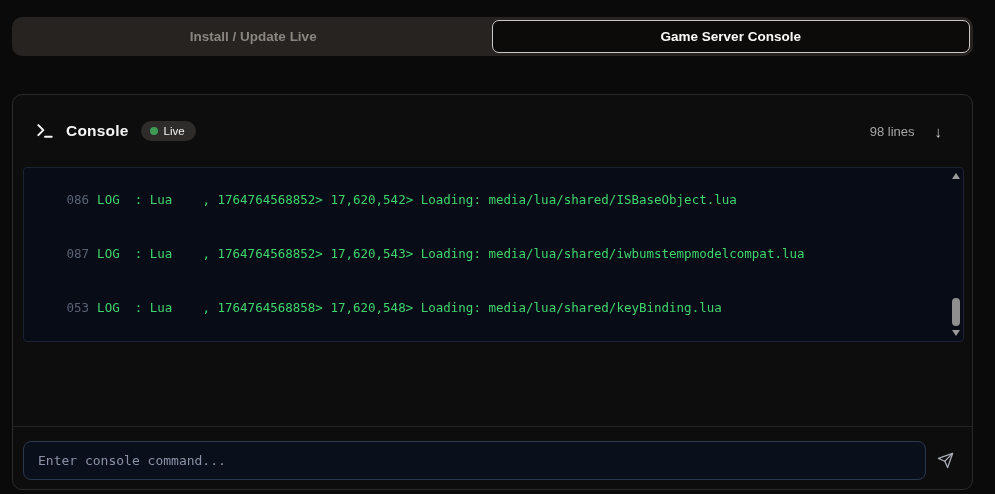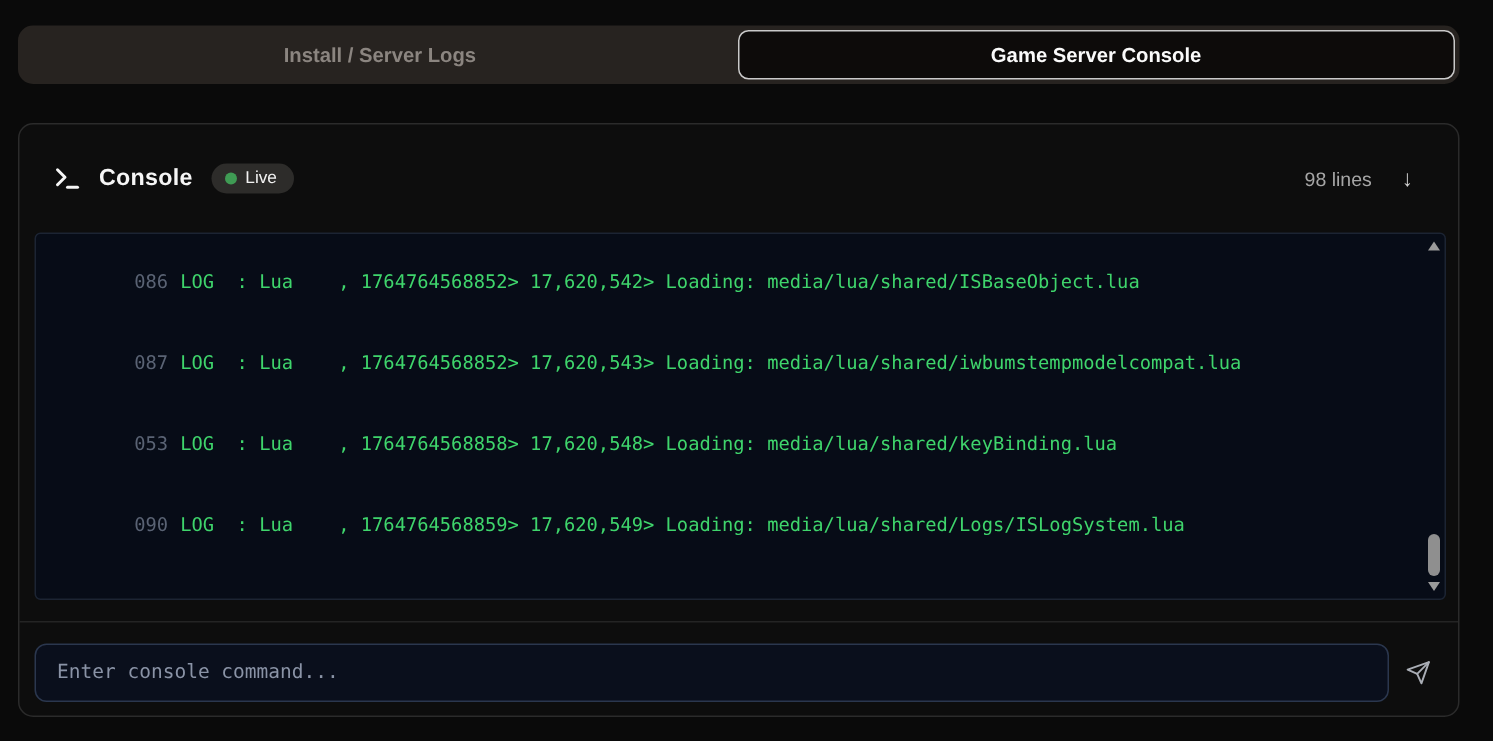--- a/index.html
+++ b/index.html
@@ -7,39 +7,39 @@
               font-family:"Liberation Sans", sans-serif; }
 
   
   .tabbar { position:absolute; left:12px; top:17px; width:961px; height:39px;
             background:#272320; border-radius:10px; display:flex; padding:3px; }
   .tab { flex:1; display:flex; align-items:center; justify-content:center;
          font-size:13.5px; font-weight:600; color:#8b8580; border-radius:7px; cursor:pointer; }
   .tab.active { background:#0d0b0a; border:1px solid #c9c9c9; color:#fafafa; font-weight:700; }
 
   
-  .card { position:absolute; left:12px; top:82px; width:961px; height:396px;
+  .card { position:absolute; left:12px; top:94px; width:961px; height:396px;
           background:#0d0d0d; border:1px solid #2b2b2b; border-radius:10px; }
   .card-header { display:flex; align-items:center; height:72px; padding:0 30px 0 22px; }
   .term-icon { width:20px; height:20px; margin-right:11px; flex:none; }
   .title { font-size:15.5px; font-weight:700; color:#f5f5f5; letter-spacing:.2px; }
   .live-badge { display:flex; align-items:center; gap:6px; margin-left:12px;
                 background:#2d2c2a; border-radius:12px; padding:4px 11px 4px 9px; }
   .live-dot { width:8px; height:8px; border-radius:50%; background:#3f9b54; }
   .live-label { font-size:11.5px; font-weight:400; color:#f2f2f2; }
   .spacer { flex:1; }
   .lines-count { font-size:13px; color:#a6a6a6; }
   .scroll-bottom { margin-left:20px; color:#cfcfcf; font-size:15px; background:none;
                    border:none; cursor:pointer; line-height:1; }
 
   
-  .log { position:absolute; left:10px; top:72px; width:941px; height:245px;
+  .log { position:absolute; left:10px; top:72px; width:941px; height:175px;
          background:#070c17; border:1px solid #1c2433; border-radius:4px;
          font-family:"DejaVu Sans Mono", monospace; font-size:12.5px; line-height:18px;
-         padding:5px 0 0 35px; overflow:hidden; }
+         padding:5px 0 0 12px; overflow:hidden; }
   .log-line { white-space:pre; }
   .ln { display:inline-block; min-width:23px; text-align:right; color:#5a6374; }
   .lt { color:#3fd56c; padding-left:8px; }
 
   
   .scrollbar { position:absolute; top:1px; right:1px; bottom:1px; width:13px; }
   .sb-arrow { position:absolute; left:3px; width:0; height:0;
               border-left:4px solid transparent; border-right:4px solid transparent; }
   .sb-up   { top:4px;    border-bottom:6px solid #9a9a9a; }
   .sb-down { bottom:4px; border-top:6px solid #9a9a9a; }
@@ -54,21 +54,21 @@
                border-radius:8px; color:#c7cede; outline:none;
                font-family:"DejaVu Sans Mono", monospace; font-size:13px; padding:0 14px; }
   .cmd-input::placeholder { color:#8a93a6; }
   .send-btn { flex:1; display:flex; align-items:center; justify-content:center;
               background:none; border:none; cursor:pointer; height:100%; }
 </style>
 </head>
 <body>
 
 <div class="tabbar">
-  <div class="tab">Install / Server Logs</div>
+  <div class="tab">Install / Update Live</div>
   <div class="tab active">Game Server Console</div>
 </div>
 
 <div class="card">
 
   <div class="card-header">
     <svg class="term-icon" viewBox="0 0 24 24" fill="none" stroke="#f5f5f5" stroke-width="2.4" stroke-linecap="round" stroke-linejoin="round">
       <polyline points="4 17 10 11 4 5"></polyline>
       <line x1="12" y1="19" x2="20" y2="19"></line>
     </svg>

